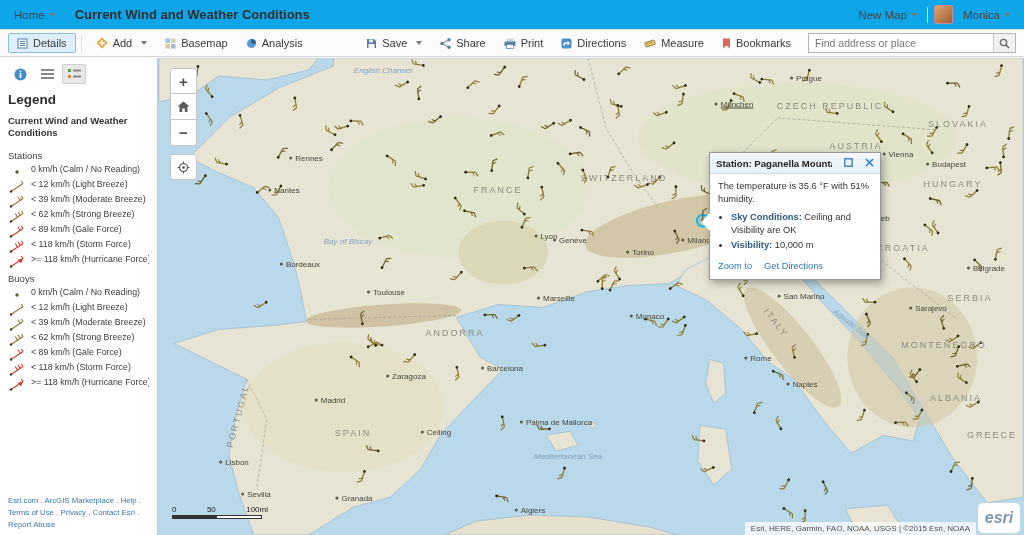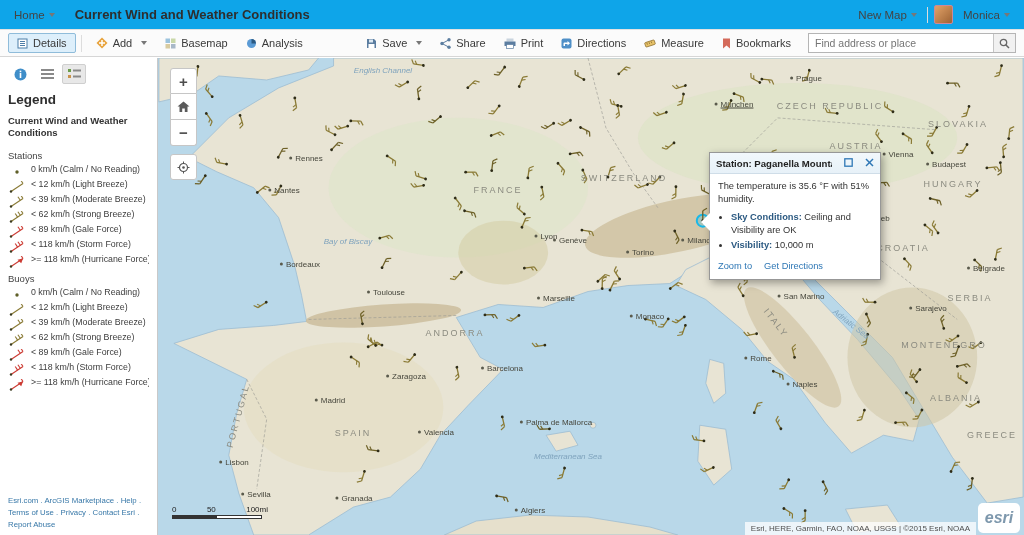--- a/index.html
+++ b/index.html
@@ -1370,21 +1370,21 @@
       <div class="lbl-country" style="left: 795px; top: 126px;">HUNGARY</div>
       <div class="lbl-country" style="left: 745px; top: 190px;">CROATIA</div>
       <div class="lbl-country" style="left: 812px; top: 240px;">SERBIA</div>
       <div class="lbl-country" style="left: 786px; top: 287px;">MONTENEGRO</div>
       <div class="lbl-country" style="left: 798px; top: 340px;">ALBANIA</div>
       <div class="lbl-country" style="left: 834px; top: 377px;">GREECE</div>
       <div class="lbl-country" style="left: 466px; top: 120px;">SWITZERLAND</div>
       <div class="lbl-country" style="left: 297px; top: 275px;">ANDORRA</div>
       <div class="lbl-city" style="left: 172px; top: 342px;">Madrid</div>
       <div class="lbl-city" style="left: 344px; top: 310px;">Barcelona</div>
-      <div class="lbl-city" style="left: 278px; top: 374px;">Valencia</div>
+      <div class="lbl-city" style="left: 278px; top: 374px;">Ceiling</div>
       <div class="lbl-city" style="left: 248px; top: 318px;">Zaragoza</div>
       <div class="lbl-city" style="left: 76px; top: 404px;">Lisbon</div>
       <div class="lbl-city" style="left: 98px; top: 436px;">Sevilla</div>
       <div class="lbl-city" style="left: 196px; top: 440px;">Granada</div>
       <div class="lbl-city" style="left: 142px; top: 206px;">Bordeaux</div>
       <div class="lbl-city" style="left: 228px; top: 234px;">Toulouse</div>
       <div class="lbl-city" style="left: 126px; top: 132px;">Nantes</div>
       <div class="lbl-city" style="left: 148px; top: 100px;">Rennes</div>
       <div class="lbl-city" style="left: 388px; top: 178px;">Lyon</div>
       <div class="lbl-city" style="left: 412px; top: 150px; margin-top: 32px;">Genève</div>

